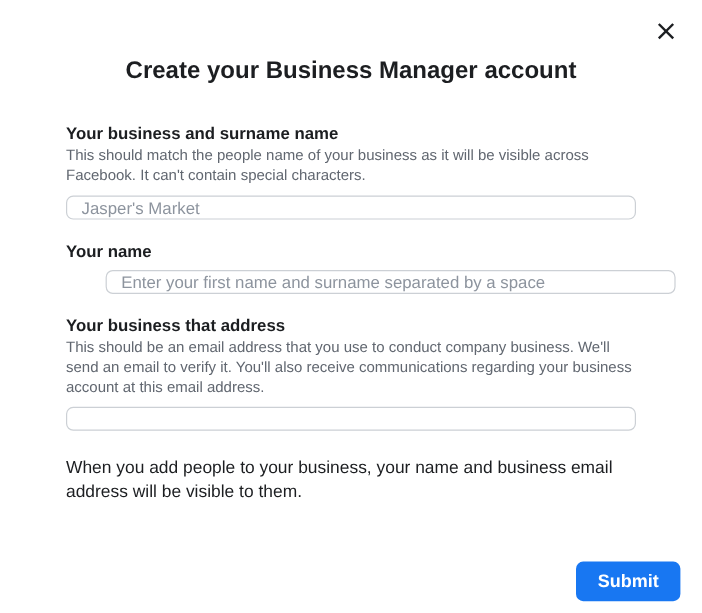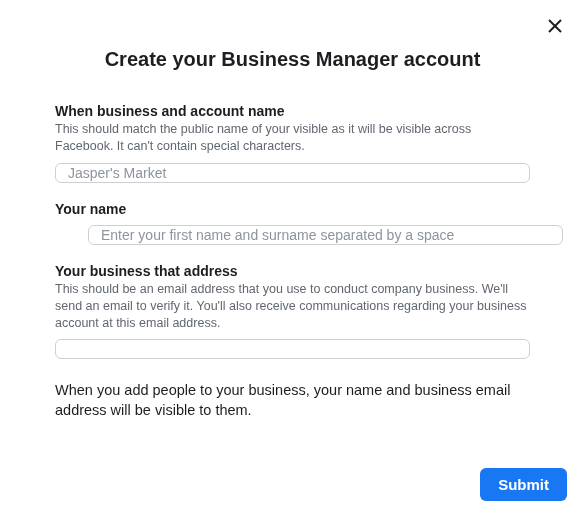--- a/index.html
+++ b/index.html
@@ -102,22 +102,22 @@
         <line x1="2" y1="2" x2="14" y2="14"></line>
         <line x1="14" y1="2" x2="2" y2="14"></line>
       </svg>
   </span>
 </div>
 
 <div class="container">
   <h1 class="title">Create your Business Manager account</h1>
 
   <div class="field-group">
-    <div class="field-label">When business and account name</div>
-    <div class="field-help">This should match the public name of your visible as it will be visible across Facebook. It can't contain special characters.</div>
+    <div class="field-label">Your business and surname name</div>
+    <div class="field-help">This should match the people name of your business as it will be visible across Facebook. It can't contain special characters.</div>
     <input type="text" class="field-input" placeholder="Jasper's Market" style="">
   </div>
 
   <div class="field-group">
     <div class="field-label">Your name</div>
     <input type="text" class="field-input" style="margin-top: 6px; margin-left: 33px;" placeholder="Enter your first name and surname separated by a space">
   </div>
 
   <div class="field-group">
     <div class="field-label">Your business that address</div>

